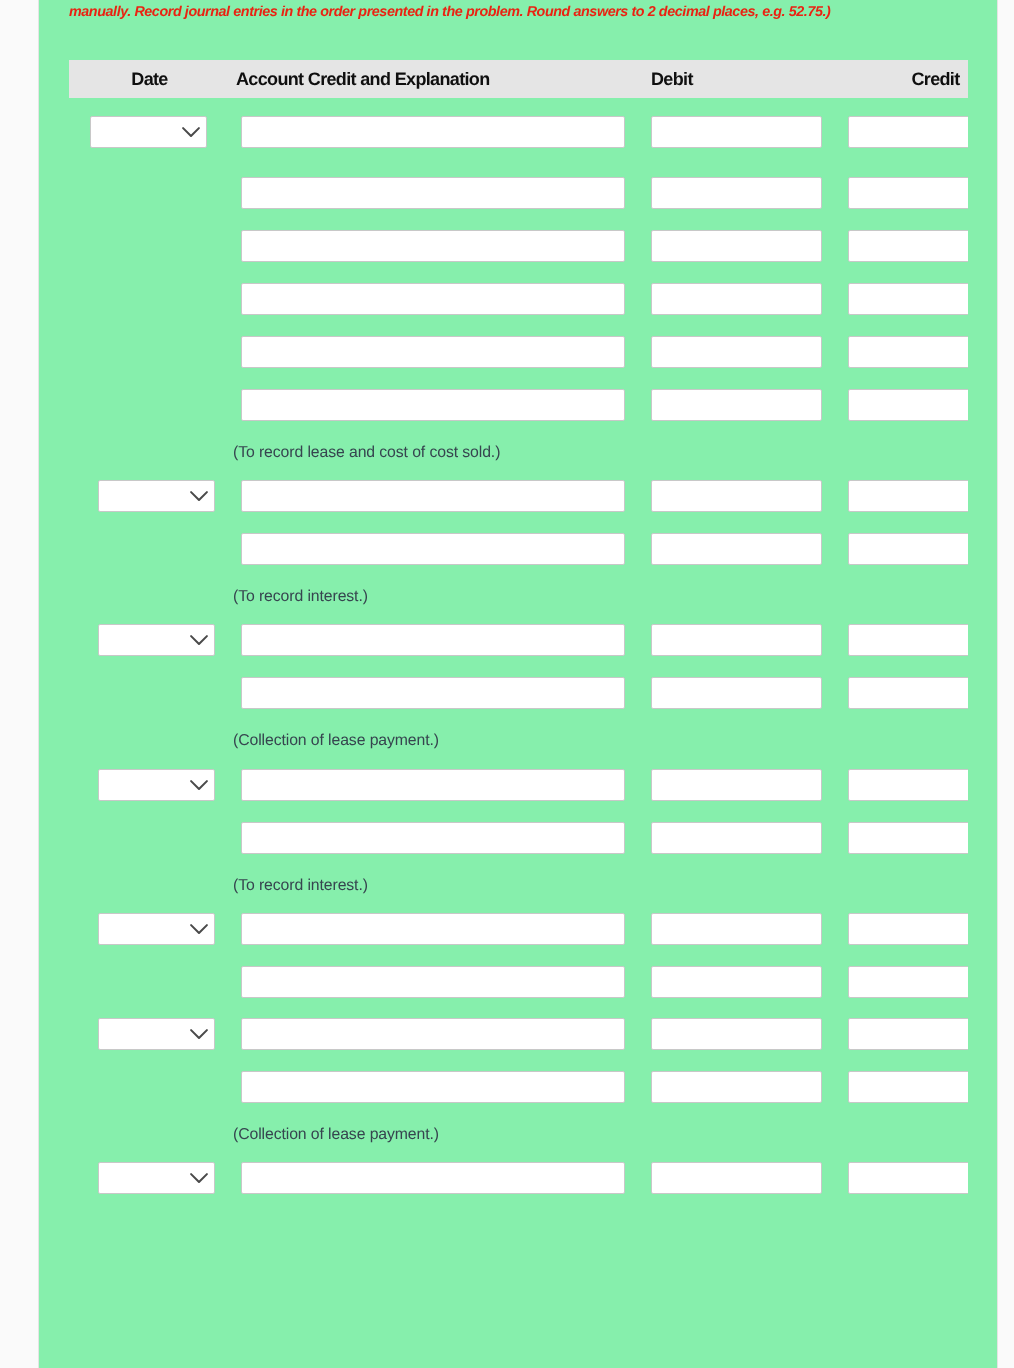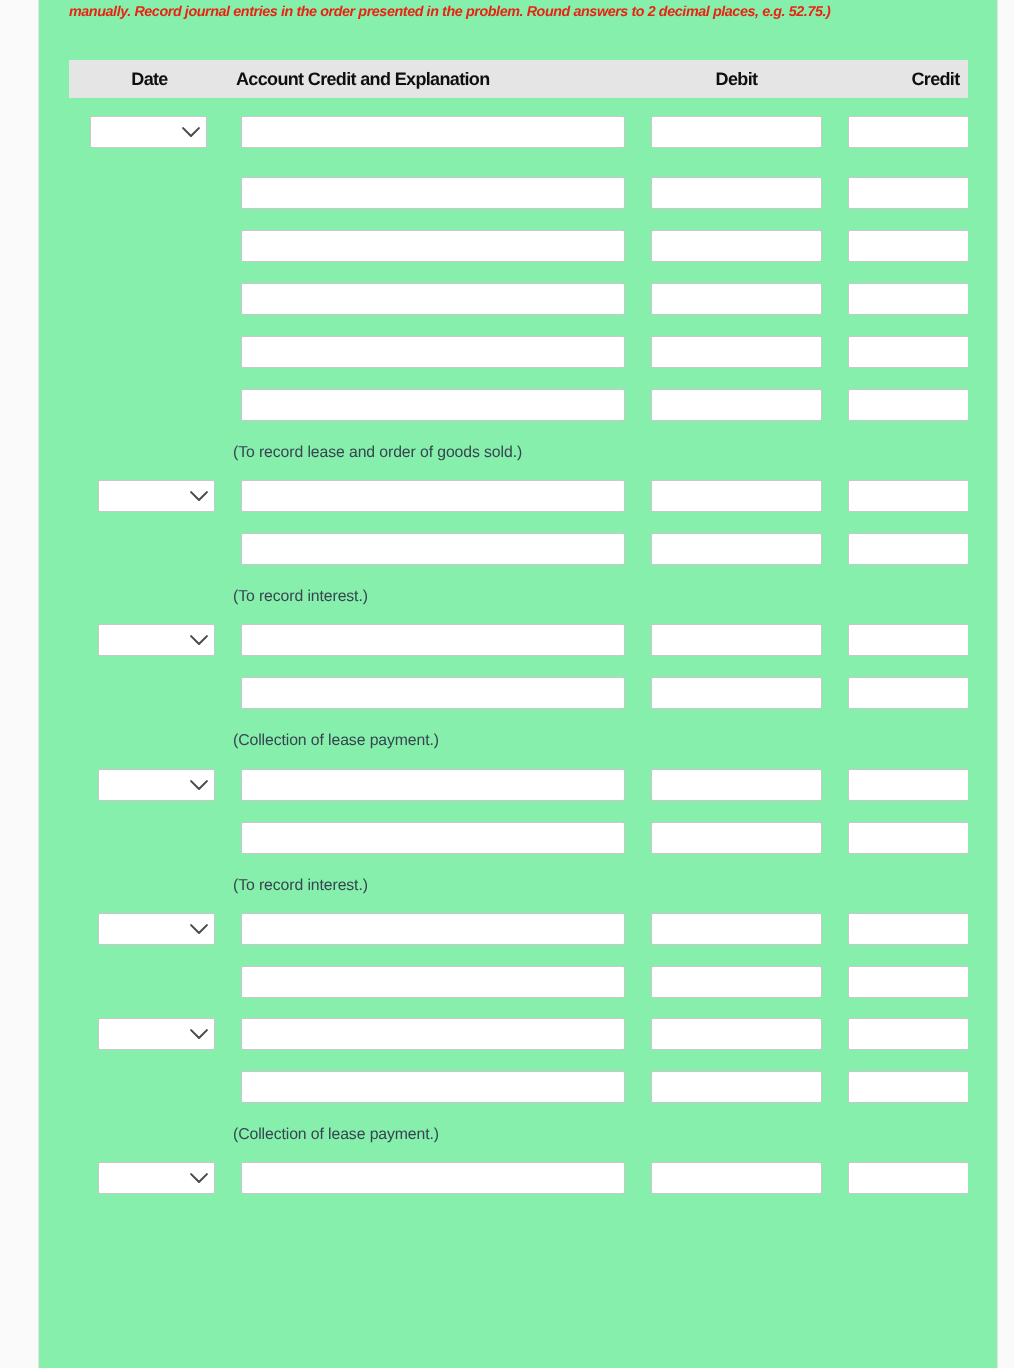--- a/index.html
+++ b/index.html
@@ -10,21 +10,21 @@
         border-left:1px solid #e4e4e4;border-right:1px solid #e4e4e4;box-sizing:border-box;}
   .instr{position:absolute;left:30px;top:3px;font-style:italic;font-weight:bold;
          font-size:14.3px;letter-spacing:-0.4px;line-height:18px;color:#ea2212;
          white-space:nowrap;will-change:transform;}
   .clip{position:absolute;left:30px;top:60px;width:899px;height:1148px;overflow:hidden;}
   .thead{position:absolute;left:0;top:0;width:1060px;height:38px;background:#e5e5e5;}
   .th{position:absolute;top:0;height:38px;line-height:39px;font-size:18px;font-weight:bold;
       letter-spacing:-0.65px;color:#0f0f0f;white-space:nowrap;will-change:transform;}
   .th-date{left:22px;width:117px;text-align:center;}
   .th-acct{left:167px;width:394px;text-align:left;}
-  .th-debit{left:582px;width:171px;text-align:center;}
+  .th-debit{left:582px;width:171px;}
   .th-credit{left:781px;width:171px;text-align:center;}
   .row{position:absolute;left:0;width:1060px;height:32px;}
   .memorow{position:absolute;left:0;width:1060px;height:20px;}
   .sel{position:absolute;left:29px;top:0;width:117px;height:32px;border:1px solid #c8c8c8;
        border-radius:2px;background:#fff;box-sizing:border-box;}
   .sel.first{left:21px;}
   .chev{position:absolute;right:6px;top:10px;width:18px;height:11px;display:block;}
   .inp{position:absolute;top:0;height:32px;border:1px solid #c8c8c8;border-radius:2px;
        background:#fff;box-sizing:border-box;}
   .inp-acct{left:172px;width:384px;}
@@ -75,21 +75,21 @@
           <div class="inp inp-acct"></div>
           <div class="inp inp-debit"></div>
           <div class="inp inp-credit"></div>
         </div>
         <div class="row" style="top: 329px;">
           <div class="inp inp-acct"></div>
           <div class="inp inp-debit"></div>
           <div class="inp inp-credit"></div>
         </div>
         <div class="memorow" style="top: 383.2px;">
-          <div class="memo">(To record lease and order of goods sold.)</div>
+          <div class="memo">(To record lease and cost of cost sold.)</div>
         </div>
         <div class="row" style="top: 420px;">
           <div class="sel">
             <svg class="chev" viewBox="0 0 18 11">
               <path d="M1.1 1.1 L9 9 L16.9 1.1" fill="none" stroke="#4a4a4a" stroke-width="2.05" stroke-linecap="round" stroke-linejoin="round"></path>
             </svg>
           </div>
           <div class="inp inp-acct"></div>
           <div class="inp inp-debit"></div>
           <div class="inp inp-credit"></div>

